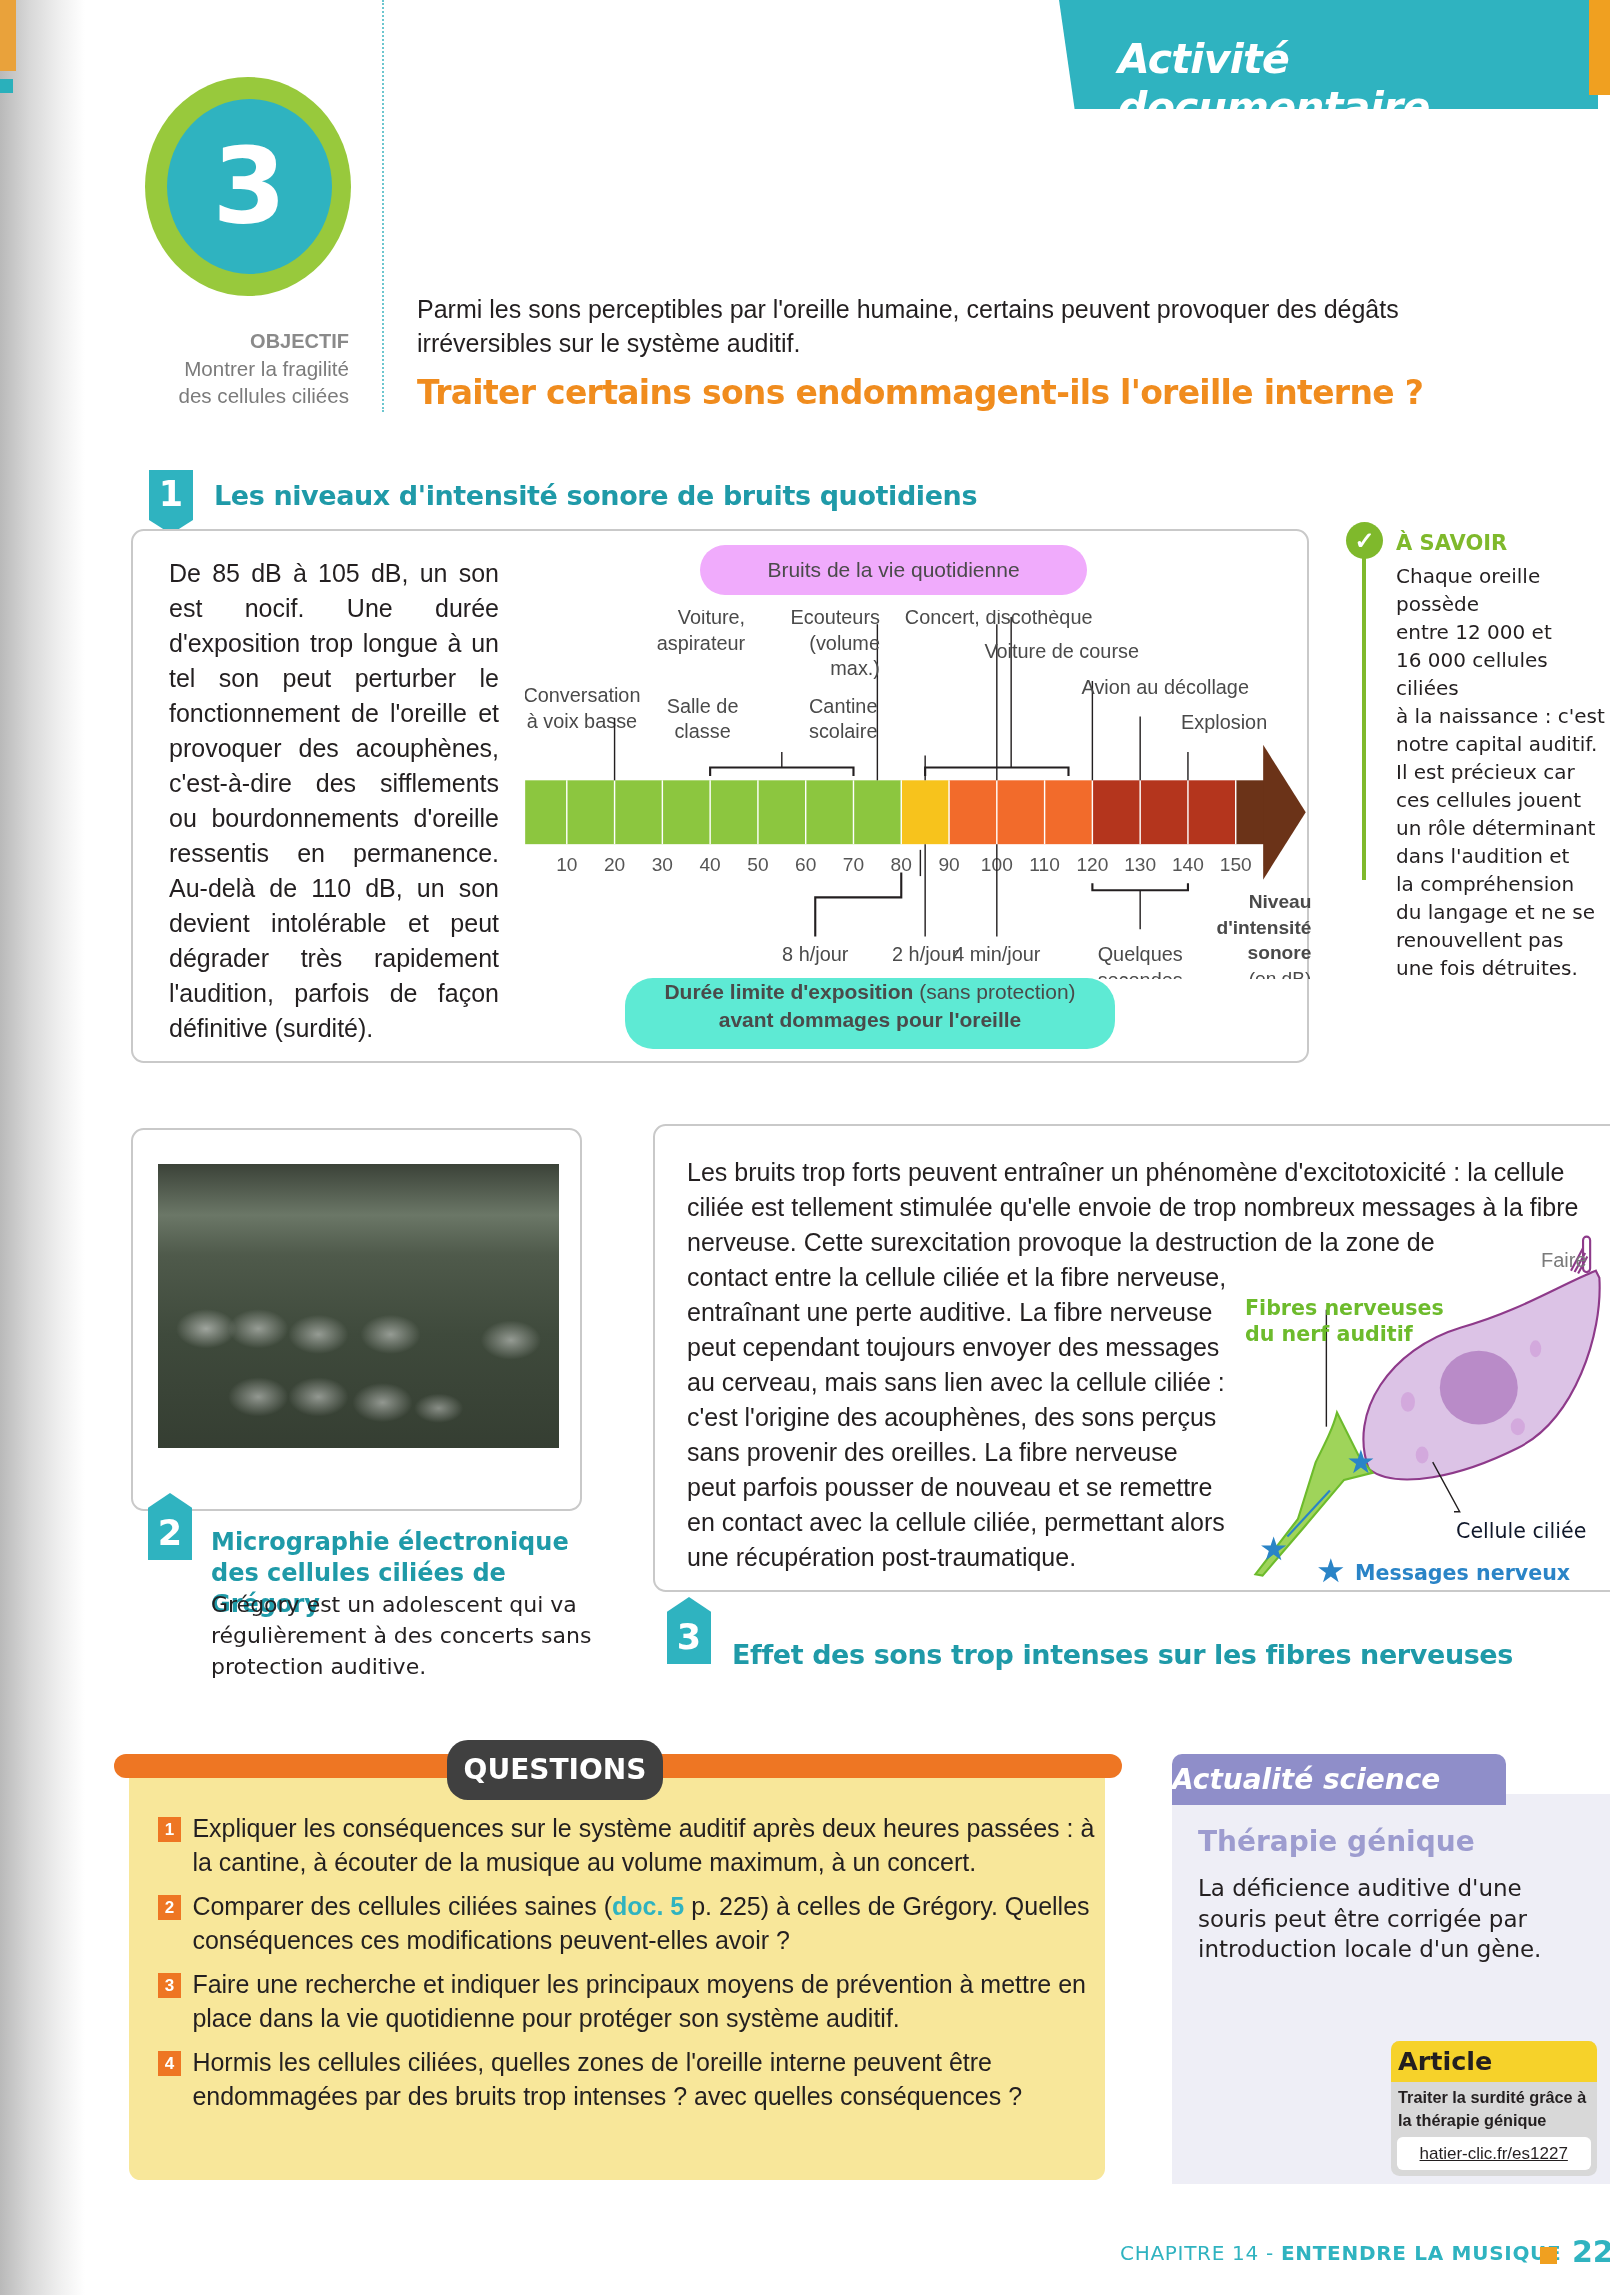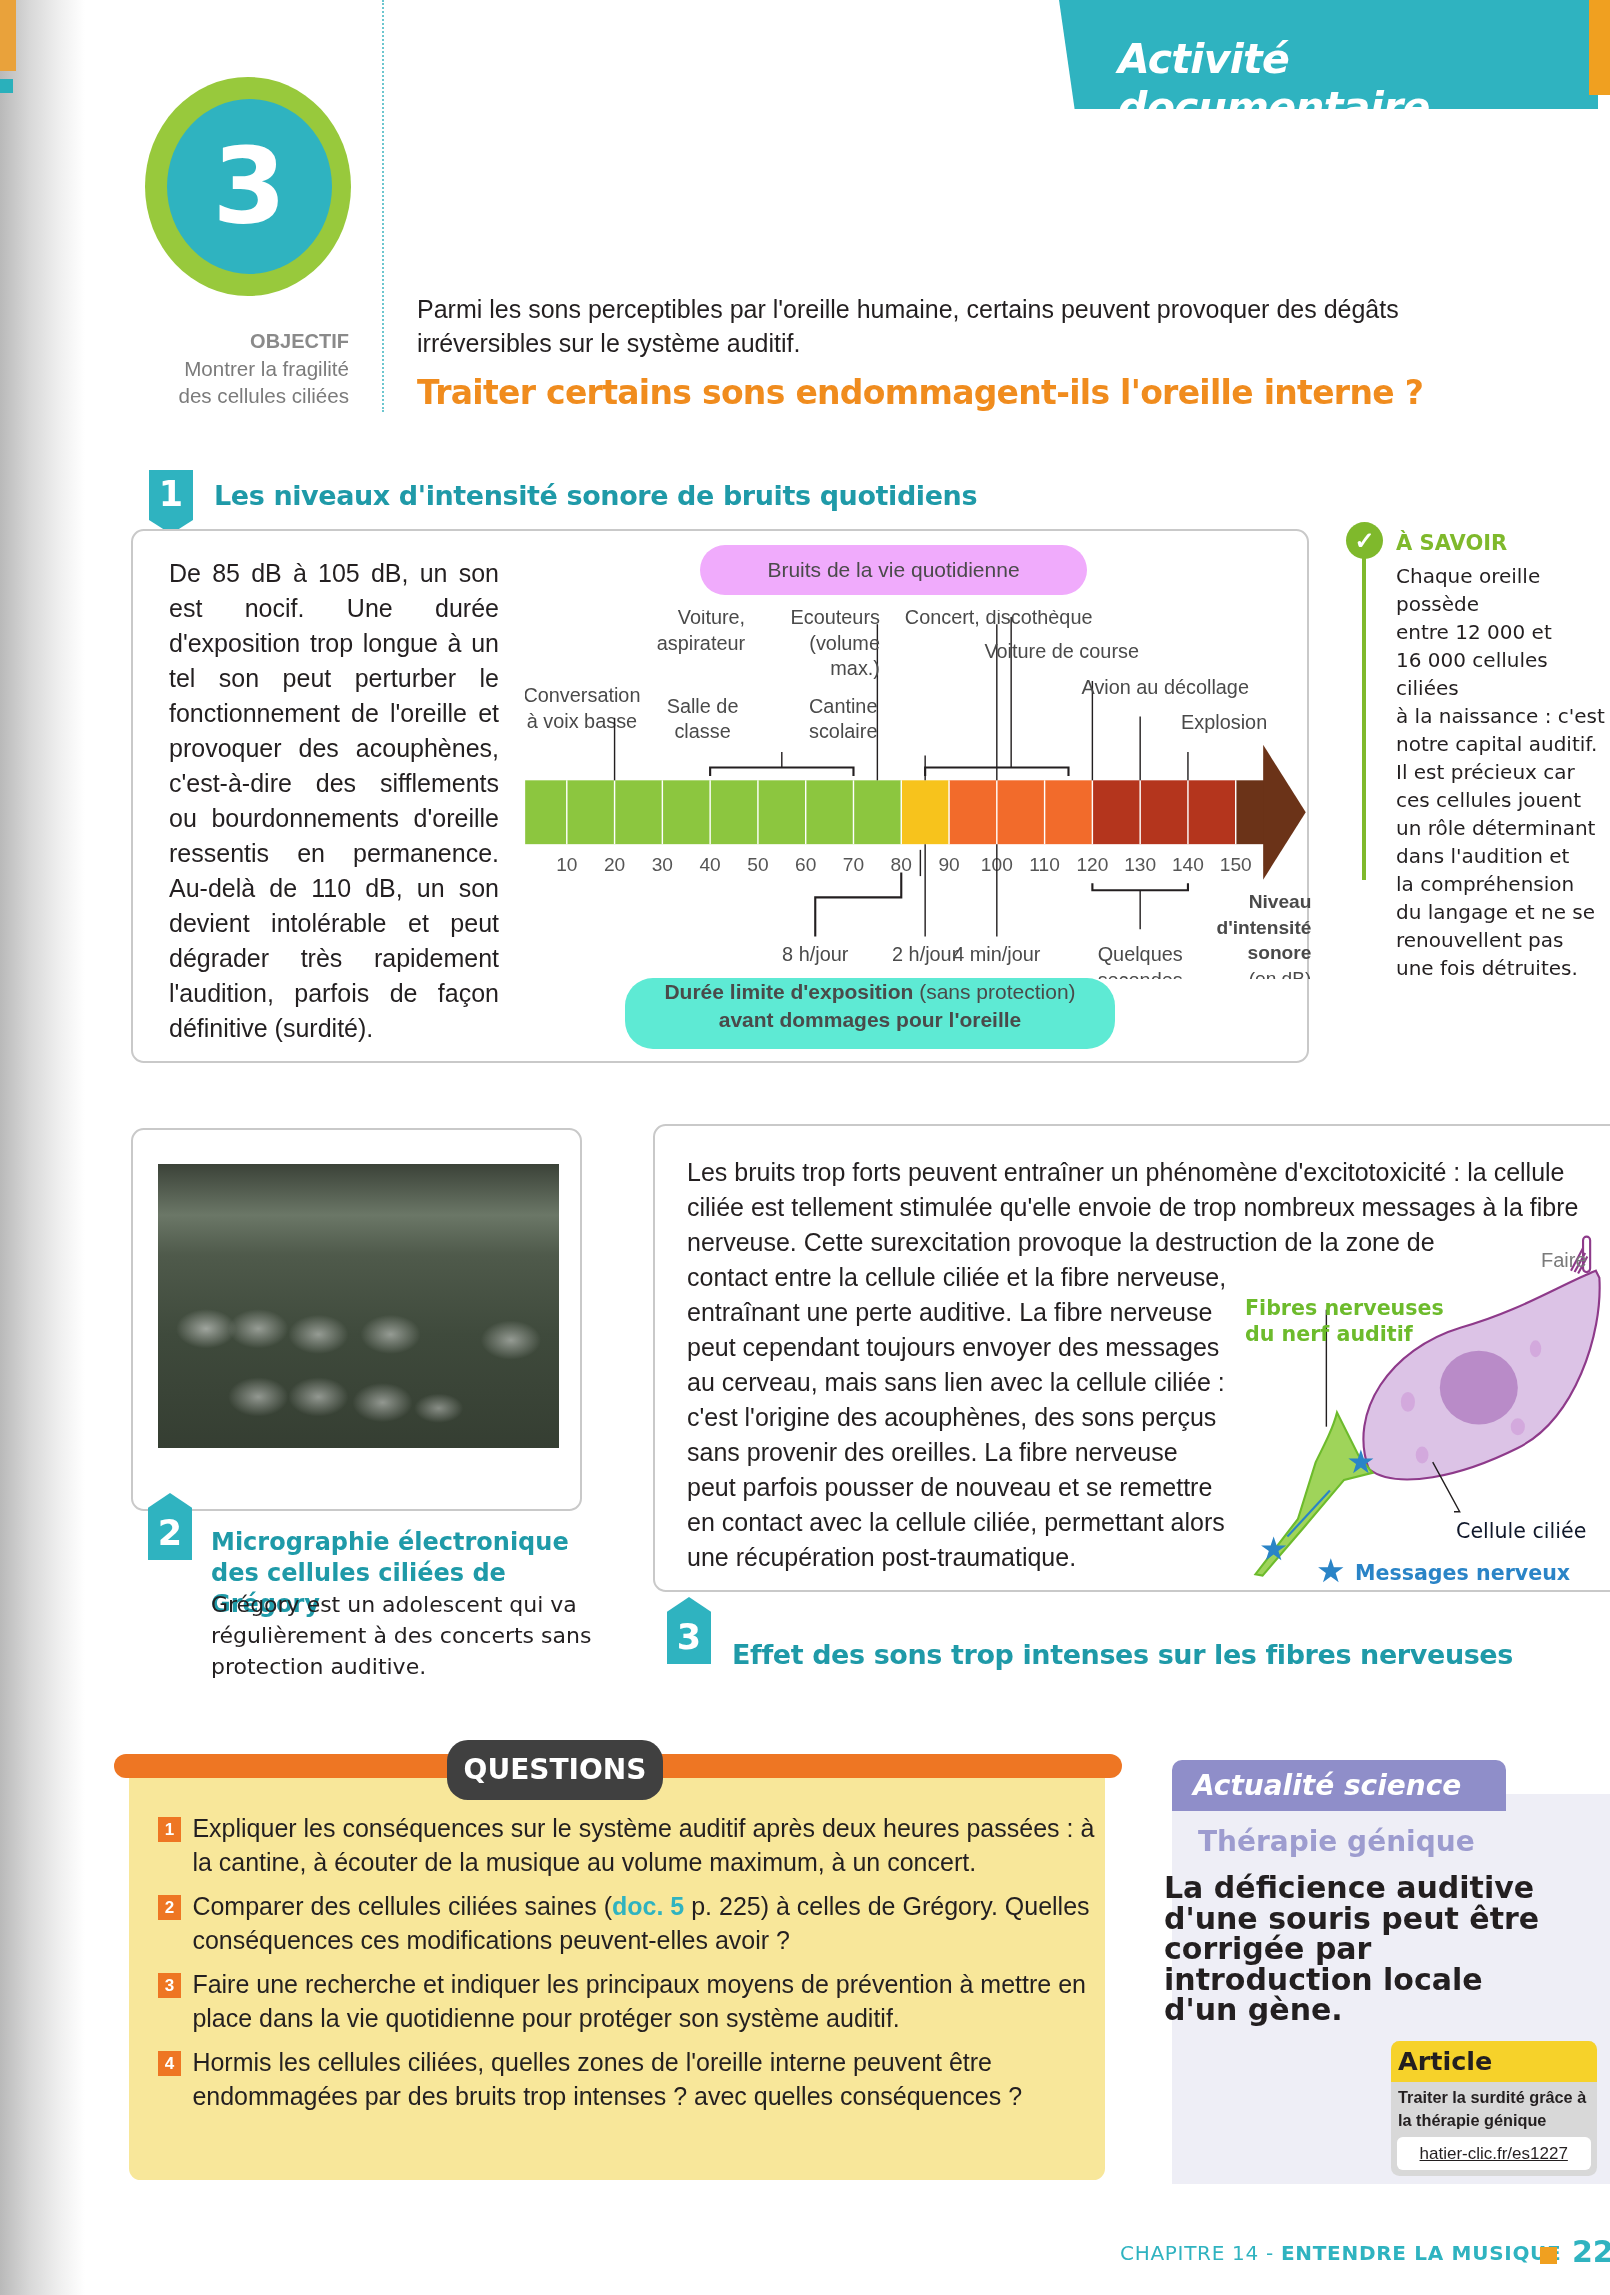--- a/index.html
+++ b/index.html
@@ -94,23 +94,23 @@
   .q-list { position: absolute; left: 158px; top: 1811px; width: 937px; }
   .q-item { display: flex; align-items: flex-start; margin-bottom: 10px; }
   .q-num { flex: 0 0 23px; height: 25.5px; margin-top: 5.7px; background: #ee7623; color: #fff; font-weight: bold; font-size: 17px;
     text-align: center; line-height: 25.5px; margin-right: 11.4px; }
   .q-text { font-size: 25px; line-height: 34px; }
   .q-text .doc-ref { color: #2fb3c0; font-weight: bold; }
 
   
   .actu-panel { position: absolute; left: 1172px; top: 1794px; width: 439px; height: 390px; background: #eeeef6; }
   .actu-tab { position: absolute; left: 1172px; top: 1754px; width: 334px; height: 51px; background: #8f8ec9; border-radius: 10px 10px 0 0;
-    color: #fff; font-size: 28px; font-weight: bold; font-style: italic; padding-left: 21px; line-height: 51px; font-family: "DejaVu Sans", sans-serif; margin-top: 6px; }
+    color: #fff; font-size: 28px; font-weight: bold; font-style: italic; line-height: 51px; font-family: "DejaVu Sans", sans-serif; }
   .actu-title { position: absolute; left: 1198px; top: 1825px; font-size: 28px; font-weight: bold; color: #9d9ccf; font-family: "DejaVu Sans", sans-serif; }
-  .actu-text { position: absolute; left: 1164px; top: 1873px; width: 397px; font-size: 30px; line-height: 30.5px; font-family: "DejaVu Sans", sans-serif; font-weight: bold; }
+  .actu-text { position: absolute; left: 1198px; top: 1873px; width: 397px; font-size: 23px; line-height: 30.5px; font-family: "DejaVu Sans", sans-serif; }
   .article-box { position: absolute; left: 1391px; top: 2041px; width: 206px; height: 135px; background: #d8d8d8; border-radius: 8.5px; overflow: hidden; }
   .article-head { height: 41px; background: #f6d22a; font-size: 25.5px; font-weight: bold; padding-left: 7px; line-height: 41px; font-family: "DejaVu Sans", sans-serif; }
   .article-sub { font-size: 16.3px; font-weight: bold; padding: 4.3px 7px 0; line-height: 23px; }
   .article-link { position: absolute; left: 5.7px; bottom: 5.7px; width: 194px; height: 33px; background: #fff; border-radius: 5.7px;
     font-size: 17px; line-height: 33px; text-align: center; text-decoration: underline; color: #231f20; }
 
   
   .footer { position: absolute; left: 1120px; top: 2241px; font-size: 20px; color: #2fb3c0; letter-spacing: 0.7px; font-family: "DejaVu Sans", sans-serif; }
   .footer b { font-weight: bold; }
   .footer-square { position: absolute; left: 1540px; top: 2247px; width: 17px; height: 17px; background: #f0a020; }

